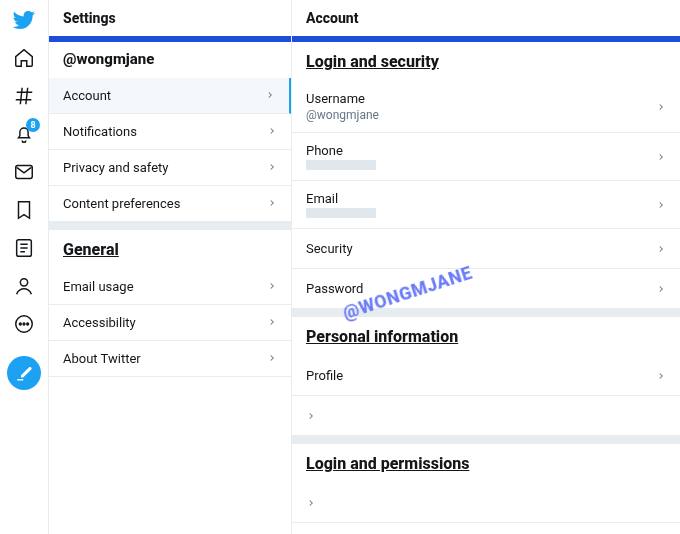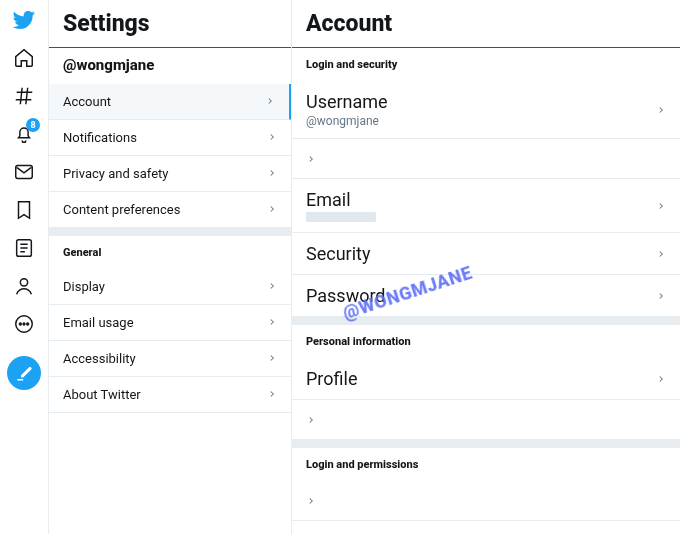--- a/index.html
+++ b/index.html
@@ -12,32 +12,32 @@
   .rail-icon svg { width: 22px; height: 22px; }
   .logo svg { width: 24px; height: 24px; color:#1da1f2; }
   .badge { position:absolute; top:-4px; right:-4px; background:#1da1f2; color:#fff; font-size:9px; font-weight:700; border-radius:8px; min-width:14px; height:14px; line-height:14px; text-align:center; padding:0 3px; }
   .compose { width:34px; height:34px; border-radius:50%; background:#1da1f2; display:flex; align-items:center; justify-content:center; margin-top:6px; }
   .compose svg { width:18px; height:18px; color:#fff; }
 
   
   .col-settings { width: 244px; border-left:1px solid #e6ecf0; border-right:1px solid #e6ecf0; display:flex; flex-direction:column; }
   .col-account { flex:1; display:flex; flex-direction:column; overflow:hidden; }
 
-  .col-header { font-size:23px; font-weight:800; padding:10px 14px 10px 14px; border-bottom:1px solid #1d4ed8; }
-  .section-title { font-size:11px; font-weight:800; padding:10px 14px; }
+  .col-header { font-size:14px; font-weight:800; padding:10px 14px 10px 14px; border-bottom:6px solid #1d4ed8; }
+  .section-title { font-size:16px; font-weight:800; padding:10px 14px;text-decoration:underline; }
   .subhandle { font-size:15px; font-weight:800; padding:8px 14px 10px 14px; }
 
   .row { display:flex; align-items:center; justify-content:space-between; padding:10px 14px; border-bottom:1px solid #e6ecf0; cursor:pointer; font-size:13px; color:#14171a; }
   .row.active { background:#f5f8fa; border-right:2px solid #1da1f2; }
   .row .chev { color:#657786; }
   .row .chev svg { width:10px; height:10px; }
 
   .arow { display:flex; align-items:center; justify-content:space-between; padding:10px 14px; border-bottom:1px solid #e6ecf0; cursor:pointer; }
   .arow .labels { display:flex; flex-direction:column; gap:2px; }
-  .arow .primary { font-size:18px; color:#14171a; }
+  .arow .primary { font-size:13px; color:#14171a; }
   .arow .secondary { font-size:12px; color:#657786; }
   .arow .redacted { display:inline-block; background:#e1e8ed; height:10px; width:70px; border-radius:1px; }
   .arow .chev { color:#657786; }
   .arow .chev svg { width:10px; height:10px; }
 
   .group-gap { height:8px; background:#e6ecf0; }
 
   .watermark { position:absolute; left:340px; top:282px; font-size:18px; font-weight:800; color:#5b6ef5; opacity:0.9; transform:rotate(-18deg); pointer-events:none; letter-spacing:0.5px; }
 </style>
 </head>
@@ -129,26 +129,20 @@
         <span>Content preferences</span>
         <span class="chev"><svg viewBox="0 0 24 24" fill="none" stroke="currentColor" stroke-width="2.5">
             <path d="m9 6 6 6-6 6"></path>
           </svg></span>
       </div>
     </div>
   <div class="group-gap"></div>
   <div class="section-title">General</div>
   <div id="settings-general-list">
       <div class="row">
-        <span>Display</span>
-        <span class="chev"><svg viewBox="0 0 24 24" fill="none" stroke="currentColor" stroke-width="2.5">
-            <path d="m9 6 6 6-6 6"></path>
-          </svg></span>
-      </div>
-      <div class="row">
         <span>Email usage</span>
         <span class="chev"><svg viewBox="0 0 24 24" fill="none" stroke="currentColor" stroke-width="2.5">
             <path d="m9 6 6 6-6 6"></path>
           </svg></span>
       </div>
       <div class="row">
         <span>Accessibility</span>
         <span class="chev"><svg viewBox="0 0 24 24" fill="none" stroke="currentColor" stroke-width="2.5">
             <path d="m9 6 6 6-6 6"></path>
           </svg></span>
@@ -169,20 +163,24 @@
       <div class="arow">
         <div class="labels">
           <span class="primary">Username</span>
           <span class="secondary">@wongmjane</span>
         </div>
         <span class="chev"><svg viewBox="0 0 24 24" fill="none" stroke="currentColor" stroke-width="2.5">
             <path d="m9 6 6 6-6 6"></path>
           </svg></span>
       </div>
       <div class="arow">
+        <div class="labels">
+          <span class="primary">Phone</span>
+          <span class="redacted"></span>
+        </div>
         <span class="chev"><svg viewBox="0 0 24 24" fill="none" stroke="currentColor" stroke-width="2.5">
             <path d="m9 6 6 6-6 6"></path>
           </svg></span>
       </div>
       <div class="arow">
         <div class="labels">
           <span class="primary">Email</span>
           <span class="redacted"></span>
         </div>
         <span class="chev"><svg viewBox="0 0 24 24" fill="none" stroke="currentColor" stroke-width="2.5">

